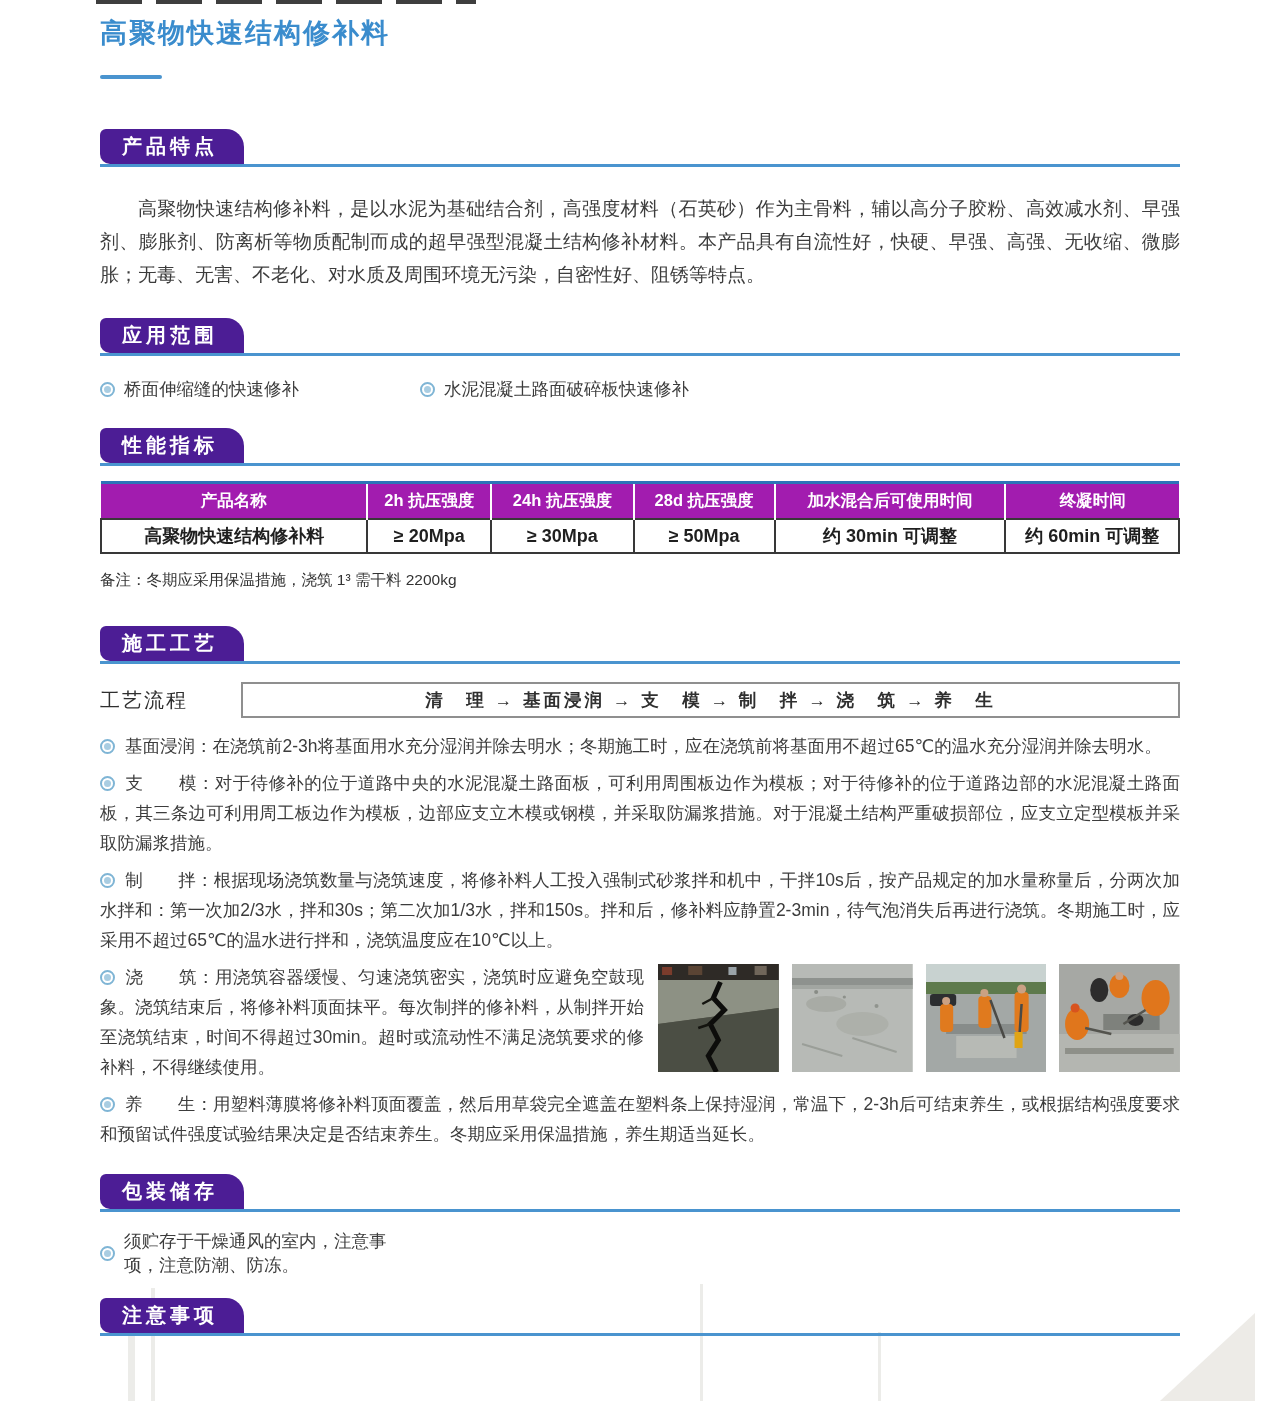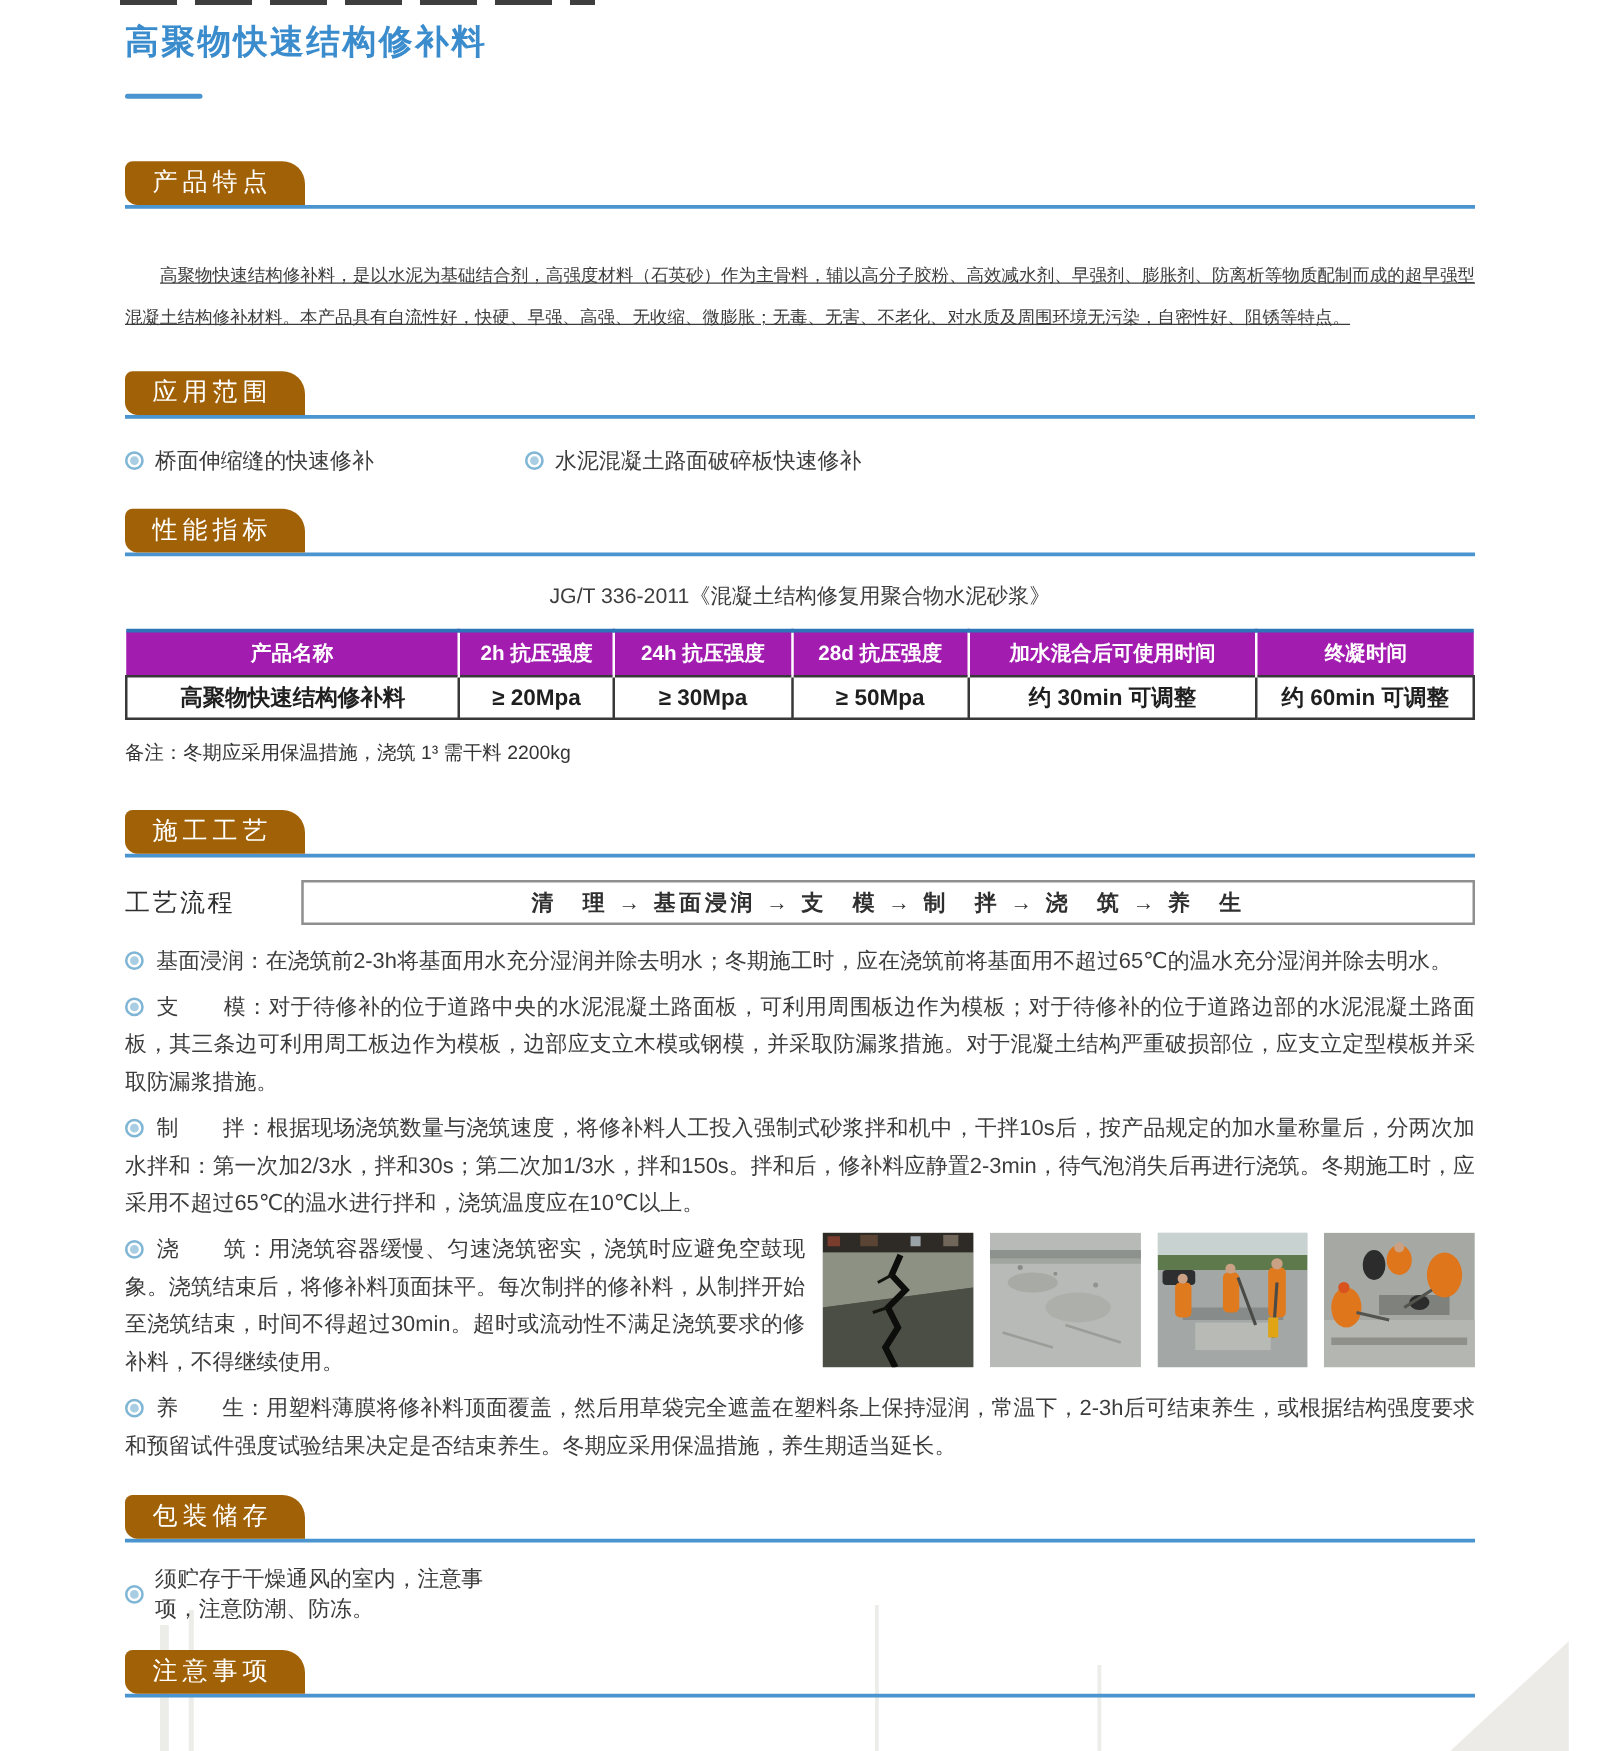--- a/index.html
+++ b/index.html
@@ -15,25 +15,25 @@
   .page { position:relative; width:1279px; height:1401px; }
   .content { padding:0 99px 0 100px; position:relative; z-index:2; }
 
   .top-artifact { position:absolute; top:0; left:96px; width:380px; height:4px;
     background:repeating-linear-gradient(90deg,#1c1c1c 0 46px,#ffffff 46px 60px); opacity:.85; }
 
   .doc-title { padding-top:15px; font-size:27px; font-weight:bold; color:#3a8ccd; letter-spacing:2px; }
   .title-underline { width:62px; height:4px; background:#4a94cf; margin-top:24px; border-radius:2px; }
 
   .section-header { border-bottom:3px solid #4a94cf; line-height:0; }
-  .section-tab { display:inline-block; background:#a16207; color:#ffffff; font-weight:normal;
+  .section-tab { display:inline-block; background:#4c1d95; color:#ffffff; font-weight:bold;
     font-size:20px; line-height:20px; letter-spacing:4px;
     padding:7px 26px 8px 22px; border-radius:6px 18px 0 10px; }
 
-  .para { margin-top:37px; font-size:14px; line-height:33px; text-indent:2em; text-align:justify;text-decoration:underline; }
+  .para { margin-top:25px; font-size:19px; line-height:33px; text-indent:2em; text-align:justify; }
 
   .bullet { width:15px; height:15px; border:2px solid #7fb5d5; border-radius:50%;
     display:inline-block; position:relative; flex:none; }
   .bullet::after { content:""; position:absolute; left:2px; top:2px; width:7px; height:7px;
     border-radius:50%; background:#a9cde2; }
 
   .app-items { display:flex; margin-top:21px; font-size:17.5px;align-items:flex-end; }
   .app-item { display:flex; align-items:center; }
   .app-item .bullet { margin-right:9px; }
   .app-item:first-child { width:320px; flex:none; }
@@ -105,21 +105,20 @@
       </div>
       <div class="app-item">
         <span class="bullet"></span>
         <span>水泥混凝土路面破碎板快速修补</span>
       </div>
     </div>
 
     <div class="section-header mt-perf">
       <span class="section-tab">性能指标</span>
     </div>
-    <div class="std-line">JG/T 336-2011《混凝土结构修复用聚合物水泥砂浆》</div>
 
     <table class="perf">
       <thead>
         <tr>
           <th class="col-name">产品名称</th>
           <th class="col-2h">2h 抗压强度</th>
           <th class="col-24h">24h 抗压强度</th>
           <th class="col-28d">28d 抗压强度</th>
           <th class="col-use">加水混合后可使用时间</th>
           <th class="col-final">终凝时间</th>

